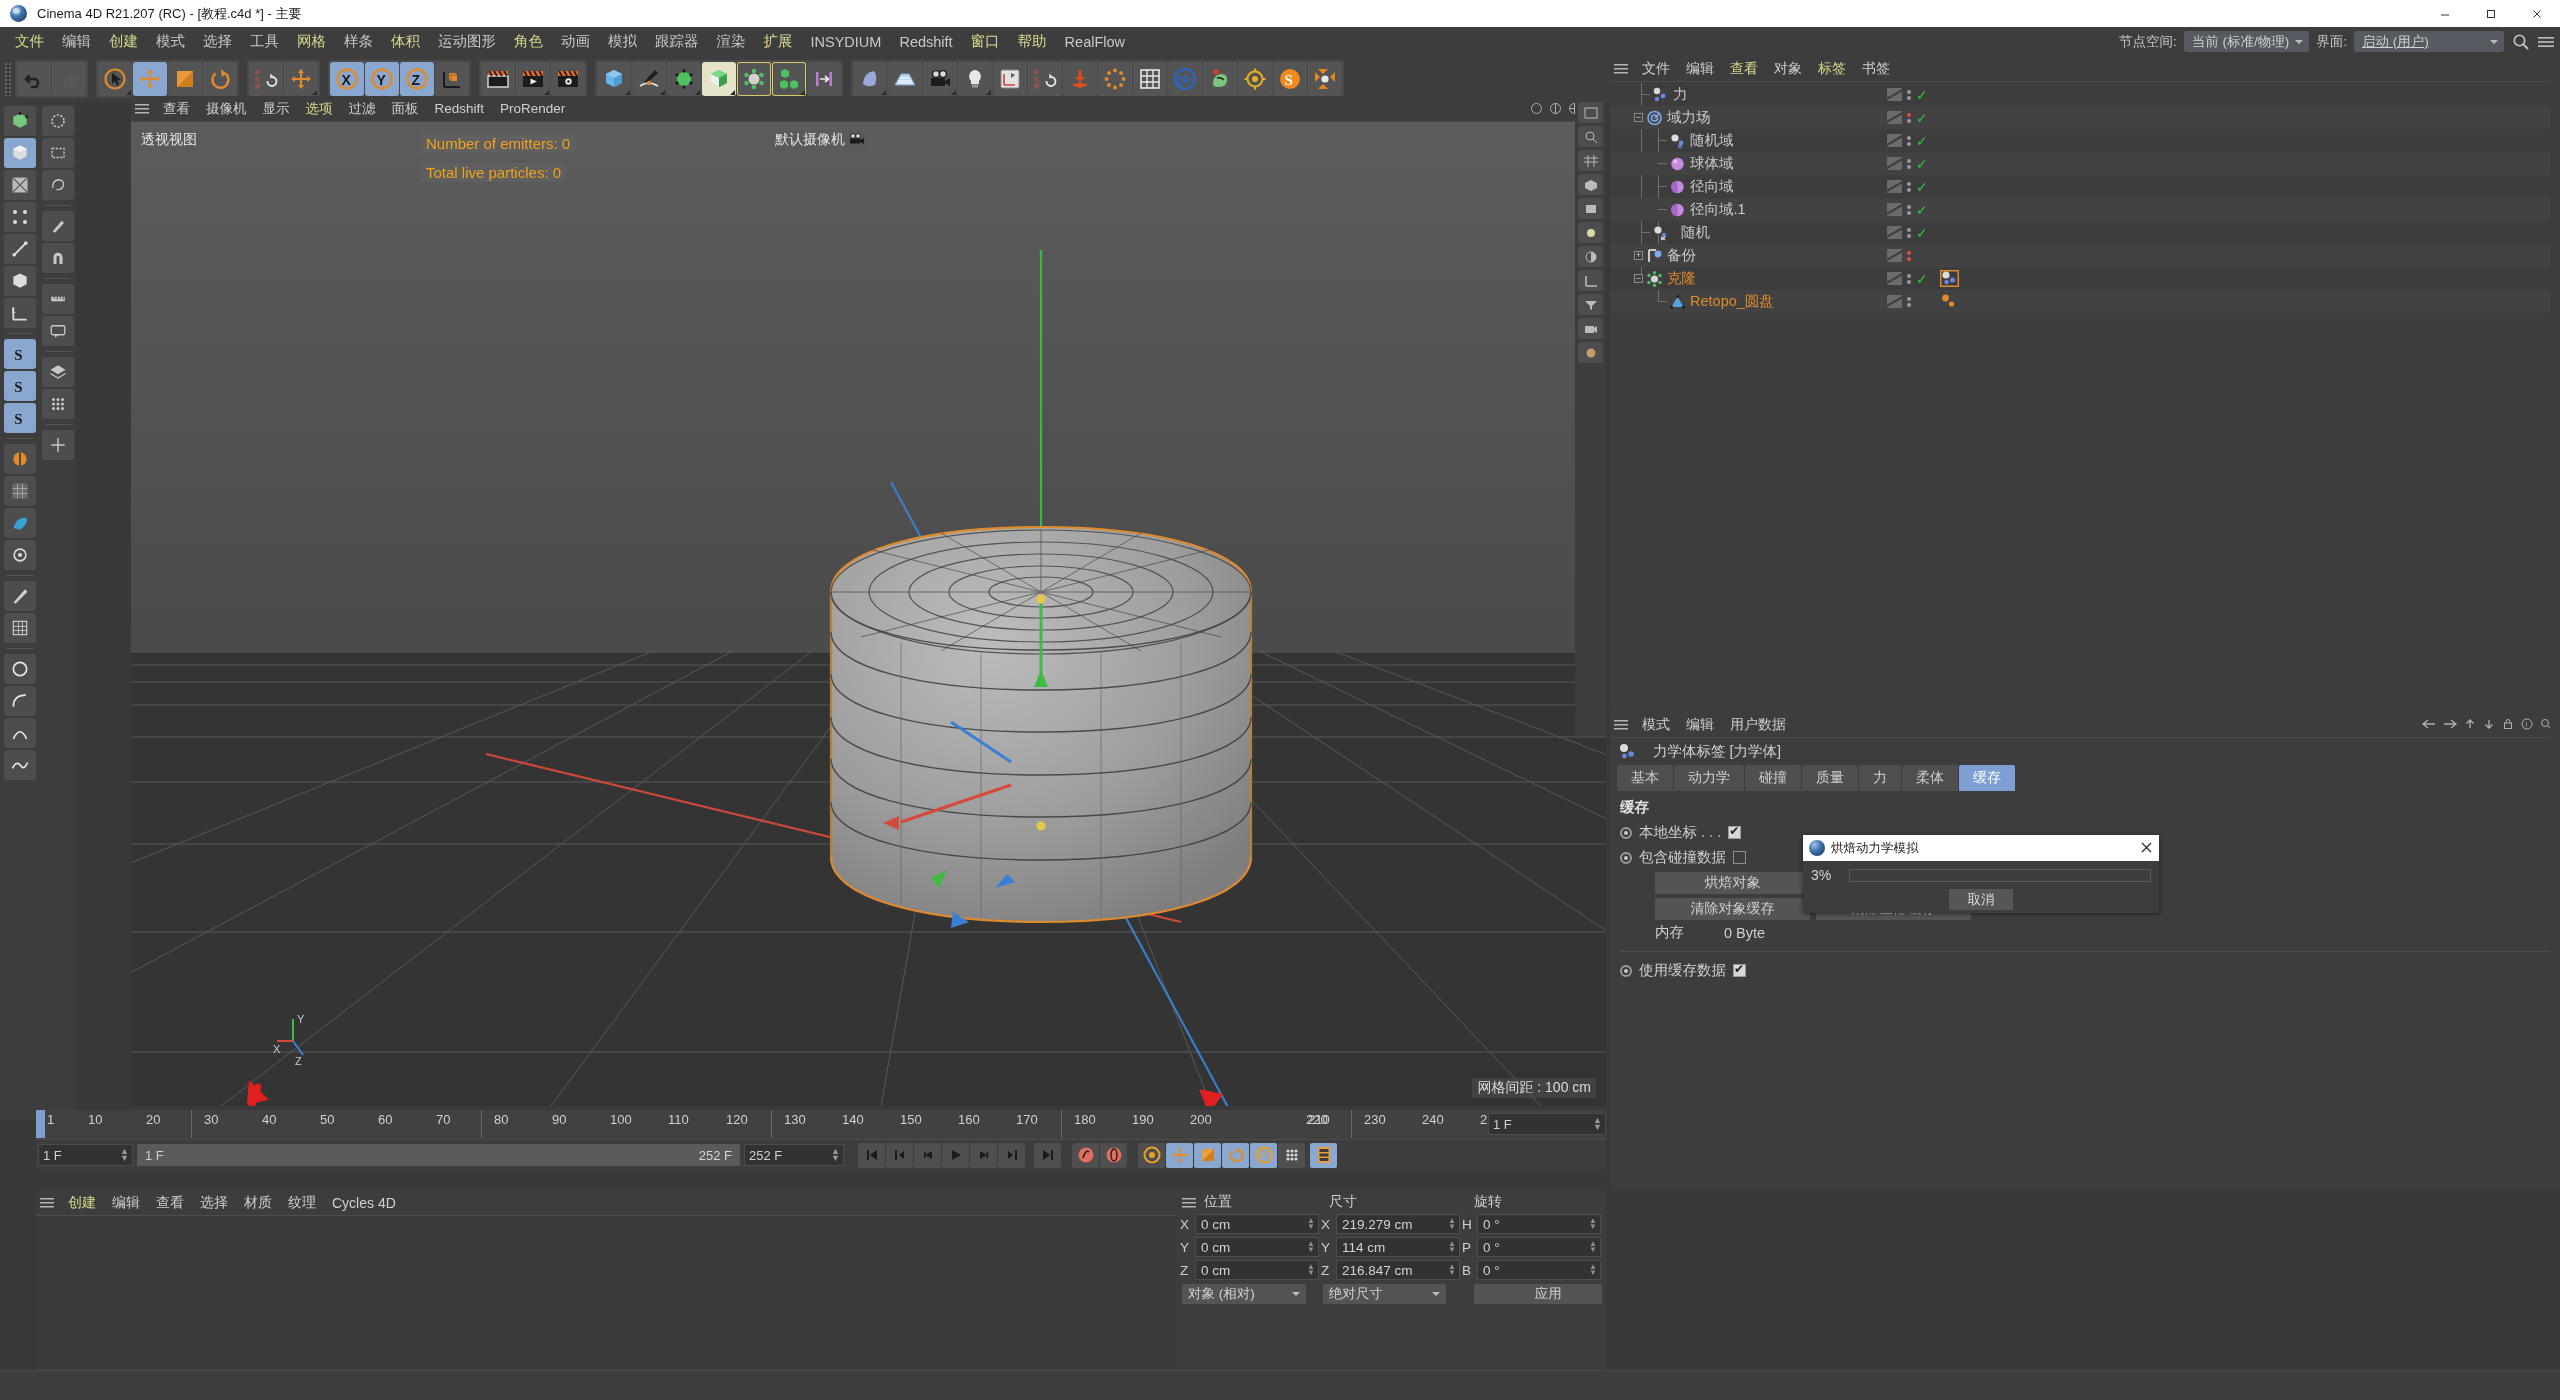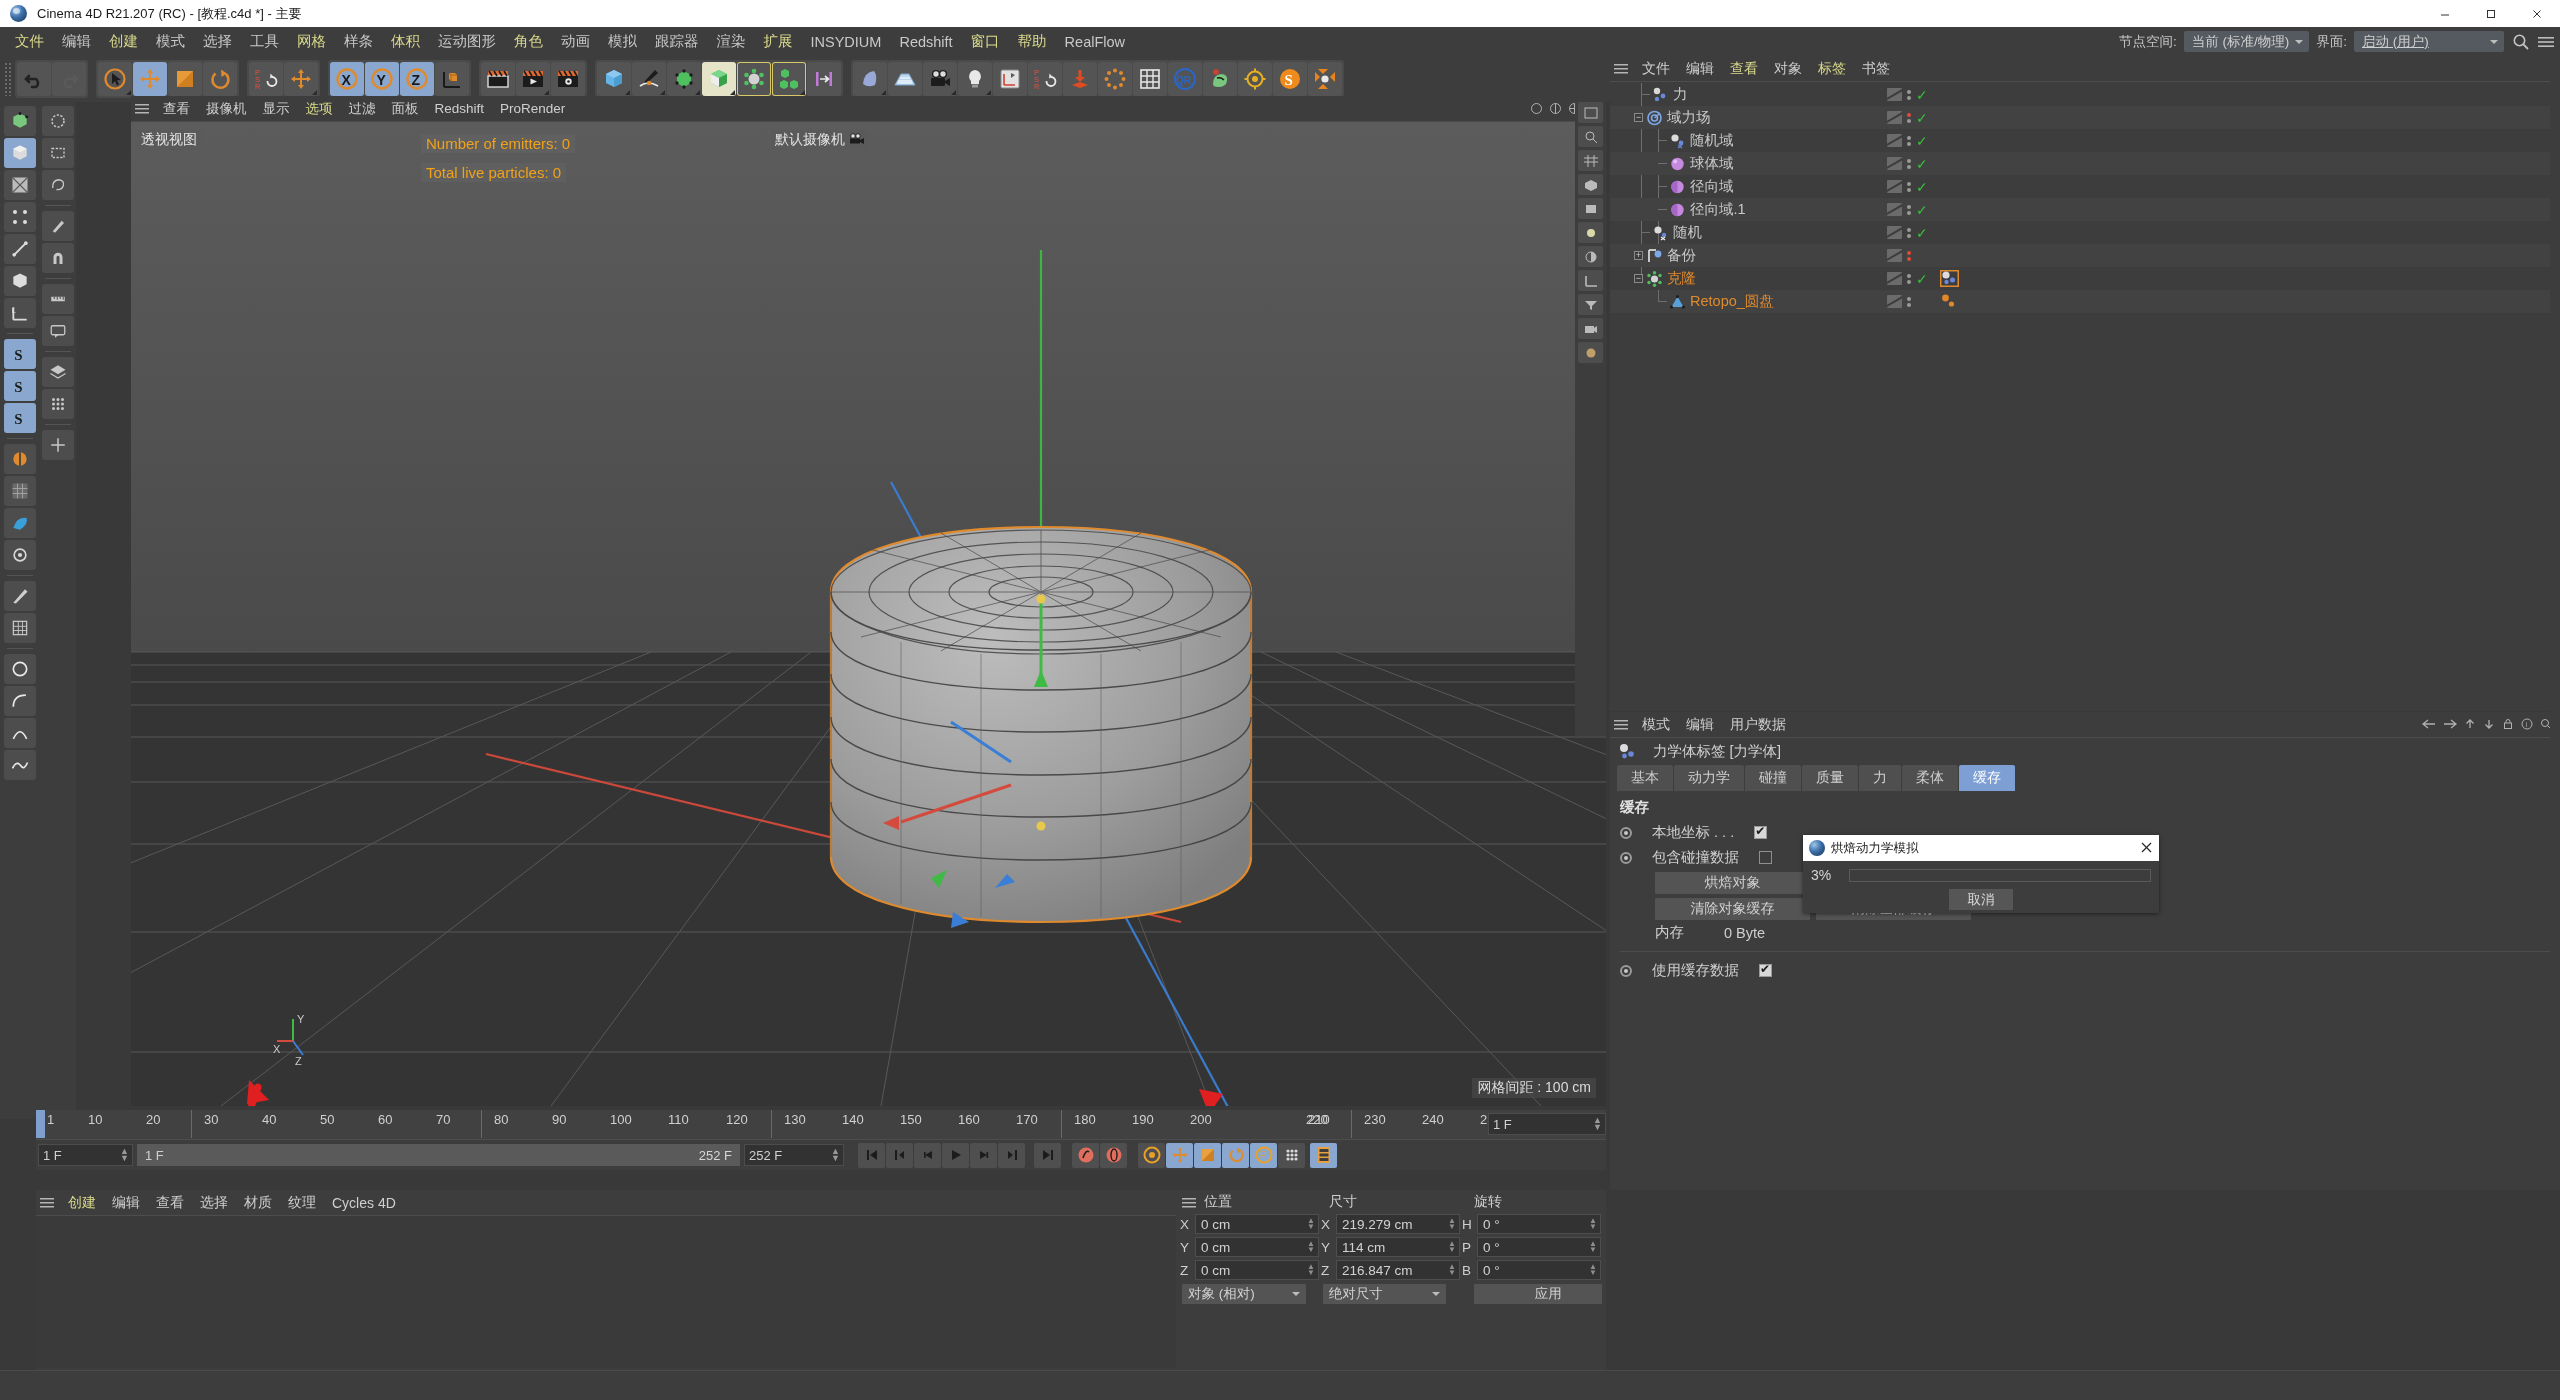--- a/index.html
+++ b/index.html
@@ -152,21 +152,21 @@
 
   
   .attrmgr { position: absolute; left: 1610px; top: 712px; width: 950px; height: 478px; background: #3d3d3d; }
   .am-menubar { height: 26px; display: flex; align-items: center; padding-left: 4px; border-bottom: 1px solid #4d4d4d; }
   .am-menu { font-size: 14px; color: #cfcfcf; padding: 2px 8px; }
   .am-title { display:flex; align-items:center; gap:15px; padding: 4px 8px; font-size: 14.5px; color: #d0d0d0; }
   .am-tabs { display: flex; padding-left: 7px; gap: 1px; }
   .am-tab { background: #4f4f4f; color: #cfcfcf; font-size: 14px; padding: 4px 14px; border-radius: 2px 2px 0 0; }
   .am-tab.sel { background: #7e9fd4; color: #ffffff; }
   .am-section { font-size: 14.5px; color: #e2e2e2; font-weight: bold; padding: 7px 10px 3px 10px; }
-  .am-row { display:flex; align-items:center; gap: 20px; font-size: 14.5px; color: #cfcfcf; padding: 3px 10px; }
+  .am-row { display:flex; align-items:center; gap: 7px; font-size: 14.5px; color: #cfcfcf; padding: 3px 10px; }
   .radio { width: 12px; height: 12px; border-radius: 50%; border: 2px solid #9a9a9a; background:#3d3d3d; position: relative; }
   .radio:after { content:""; position:absolute; left:2px; top:2px; width:4px; height:4px; border-radius:50%; background:#c9c9c9; }
   .cbox { width: 13px; height: 13px; background: #d8d8d8; border: 1px solid #9a9a9a; position: relative; }
   .cbox.on:after { content:"\2714"; position:absolute; left:0px; top:-3px; font-size:12px; color:#1b1b1b; }
   .cbox.off { background: #3d3d3d; border:1px solid #8f8f8f; }
   .am-btn { background: #545454; color: #d2d2d2; font-size: 14px; height: 22px;
     display:flex; align-items:center; justify-content:center; border-radius: 1px; }
 
   
   .modal { position: absolute; left: 1803px; top: 835px; width: 356px; height: 78px;
@@ -1325,21 +1325,21 @@
 
       <div class="om-row">
         <div class="treeline" style="left:31px; top:11px; width:9px; height:1px;"></div>
         <span style="margin-left:42px; width:17px; height:16px;">
           <svg width="17" height="16" viewBox="0 0 17 16">
               <circle cx="6" cy="5" r="3.6" fill="#dcdcdc"></circle>
               <circle cx="12" cy="10" r="2.2" fill="#6a88d8"></circle>
               <path d="M9 12 L13 15 M13 12 L9 15" stroke="#e8e8e8" stroke-width="1.3"></path>
             </svg>
         </span>
-        <span class="om-name" style="margin-left:4px;">随机</span>
+        <span class="om-name" style="margin-left:12px;">随机</span>
         <span class="om-icons">
           <span class="dash-ico"></span>
           <span class="dots">
               <i class="dot"></i>
               <i class="dot"></i>
             </span>
           <span class="check">✓</span>
         </span>
       </div>
 

